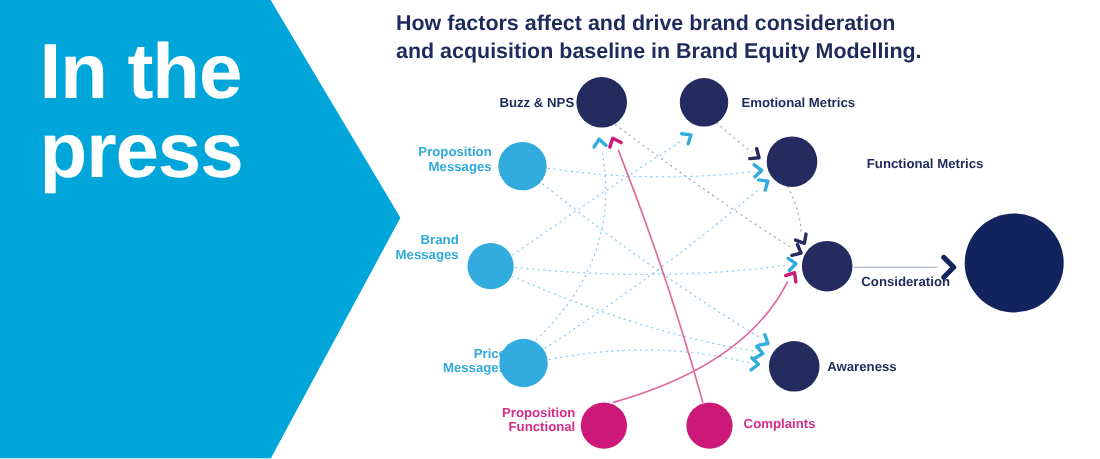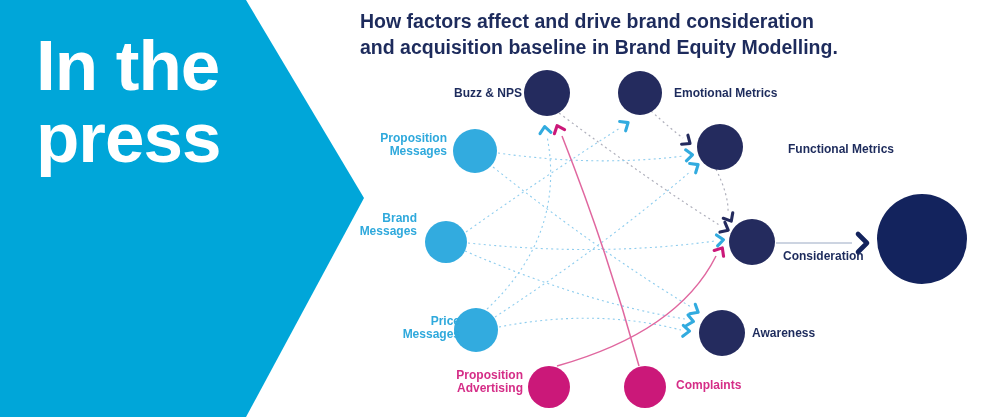--- a/index.html
+++ b/index.html
@@ -154,21 +154,21 @@
   <div class="lbl lbl-cyan ra" style="right:583px;top:212px;">
     <div>Brand</div>
     <div>Messages</div>
   </div>
   <div class="lbl lbl-cyan ra" style="right:540px;top:315px;">
     <div>Price</div>
     <div>Messages</div>
   </div>
   <div class="lbl lbl-magenta ra" style="right:477px;top:369px;">
     <div>Proposition</div>
-    <div>Advertising</div>
+    <div>Functional</div>
   </div>
 
   <div class="lbl lbl-magenta" style="left:676px;top:379px;text-align:right;">Complaints</div>
   <div class="lbl lbl-navy" style="left:752px;top:327px;">Awareness</div>
   <div class="lbl lbl-navy" style="left:783px;top:250px;text-align:right;">Consideration</div>
   <div id="baseline-label">Baseline</div>
 
 </div>
 
 </body></html>

